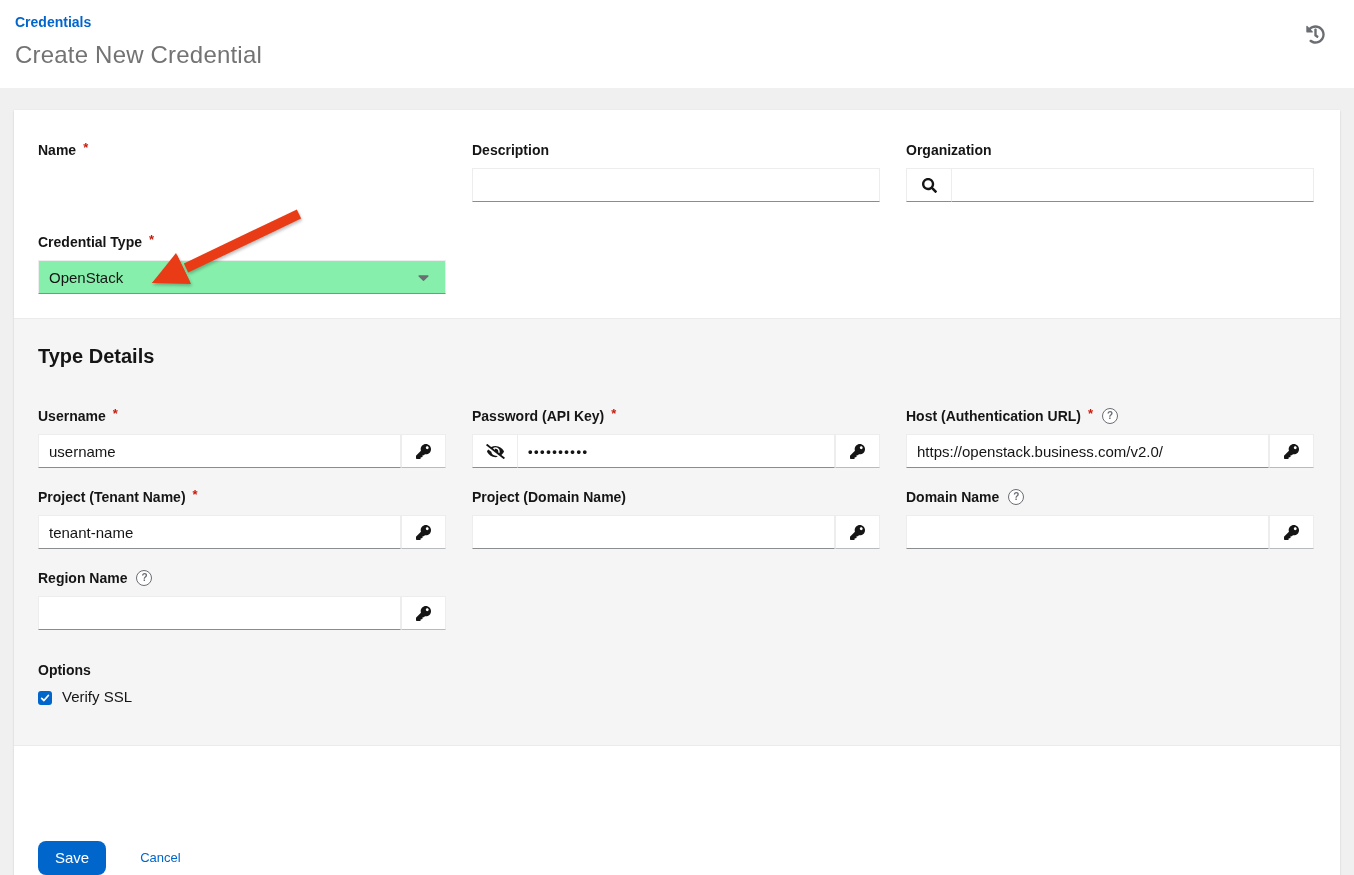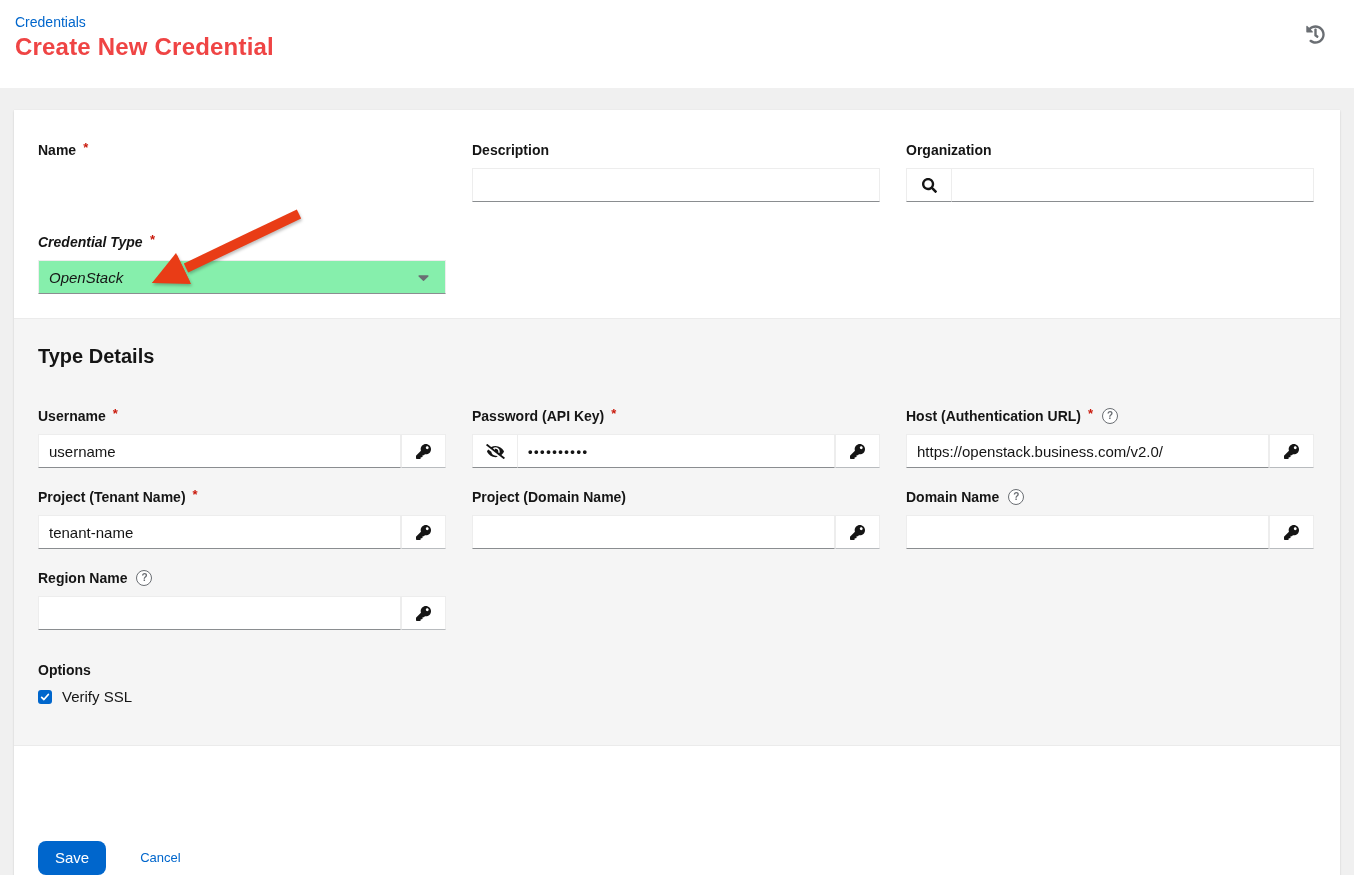--- a/index.html
+++ b/index.html
@@ -16,26 +16,27 @@
     background: #ffffff;
     padding: 13px 16px 0 15px;
     position: relative;
   }
   .breadcrumb-link {
     color: #0066cc;
     font-size: 14px;
     text-decoration: none;
     display: inline-block;
     cursor: pointer;
+    font-weight: bold;
   }
   .page-title {
     font-size: 24px;
-    font-weight: 700;
-    color: #ef4444;
-    margin-top: 2px;
+    font-weight: 400;
+    color: #737373;
+    margin-top: 10px;
     letter-spacing: 0.2px;
   }
   .history-btn {
     position: absolute;
     top: 25px;
     right: 28px;
     width: 22px; height: 22px;
     background: none; border: none;
     cursor: pointer;
     color: #6a6e73;
@@ -184,21 +185,21 @@
   }
   .card-type-details .form-grid { row-gap: 19px; }
   .options-block { margin-top: 32px; }
   .options-label {
     font-size: 14px;
     font-weight: 700;
     margin-bottom: 10px;
   }
   .checkbox-row {
     display: flex;
-    align-items: center;
+    align-items: flex-end;
     gap: 10px;
     cursor: pointer;
   }
   .checkbox {
     width: 14px; height: 14px;
     background: #0066cc;
     border-radius: 3px;
     display: inline-flex;
     align-items: center;
     justify-content: center;
@@ -273,21 +274,21 @@
           <div class="input-group">
             <button class="group-btn left search-icon">
               <svg viewBox="0 0 512 512">
                   <path d="M505 442.7L405.3 343c-4.5-4.5-10.6-7-17-7H372c27.6-35.3 44-79.7 44-128C416 93.1 322.9 0 208 0S0 93.1 0 208s93.1 208 208 208c48.3 0 92.7-16.4 128-44v16.3c0 6.4 2.5 12.5 7 17l99.7 99.7c9.4 9.4 24.6 9.4 33.9 0l28.3-28.3c9.4-9.3 9.4-24.5.1-33.9zM208 336c-70.7 0-128-57.2-128-128 0-70.7 57.2-128 128-128 70.7 0 128 57.2 128 128 0 70.7-57.2 128-128 128z"></path>
                 </svg>
             </button>
             <input class="text-input" type="text" value="" style="">
           </div>
         </div>
 
-        <div class="field" style="grid-column:1;font-style:italic;">
+        <div class="field" style="grid-column:1;">
           <div class="field-label-row">
             <span class="field-label">Credential Type</span>
             <span class="required-marker">*</span>
           </div>
           <div class="dropdown">
             <span>OpenStack</span>
             <span class="caret-down">
               <svg viewBox="0 0 320 200">
                   <path d="M31.3 35h257.3c17.8 0 26.7 21.5 14.1 34.1L174.1 197.7c-7.8 7.8-20.5 7.8-28.3 0L17.2 69.1C4.6 56.5 13.5 35 31.3 35z"></path>
                 </svg>

